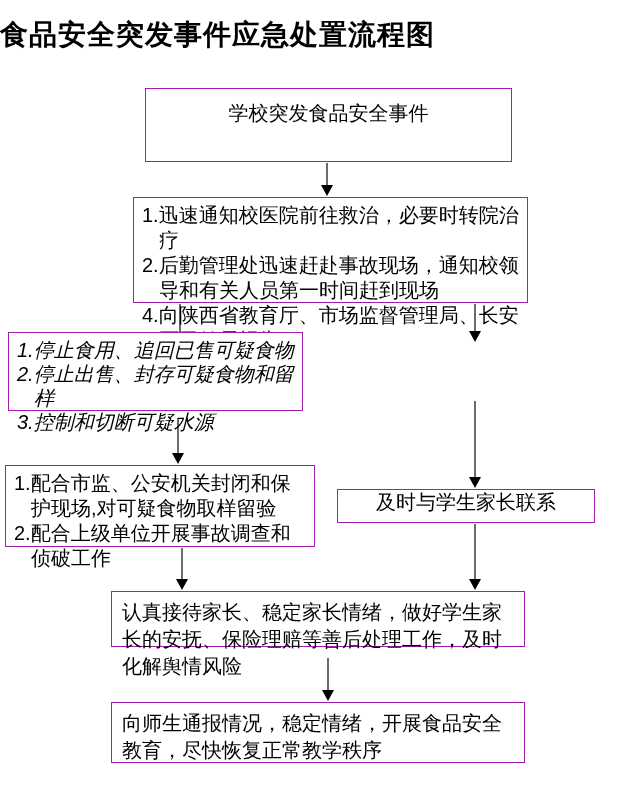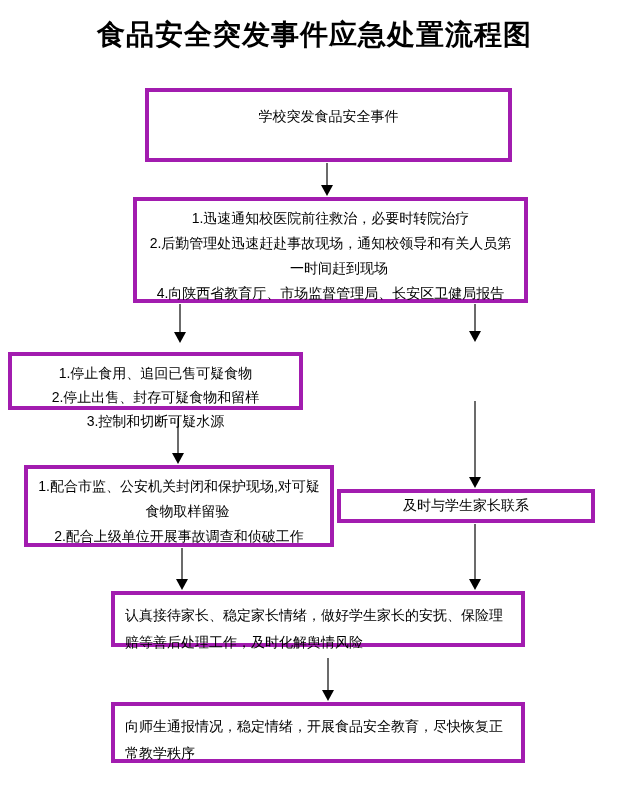--- a/index.html
+++ b/index.html
@@ -10,46 +10,45 @@
     background: #ffffff;
     font-family: "Liberation Sans", sans-serif;
     color: #000;
     overflow: hidden;
   }
   #flow-title {
     position: absolute;
     top: 16px;
     left: 0;
     width: 100%;
-    text-align: center;
     font-family: Liberation Mono, monospace;
     font-size: 28px;
     font-weight: bold;
     letter-spacing: 1px;
   }
   .box {
     position: absolute;
     box-sizing: border-box;
-    border: 4px solid #a21caf;
+    border: 1px solid #a21caf;
     background: #fff;
-    font-size: 14px;
+    font-size: 20px;
     line-height: 25px;
   }
   .box.centered { text-align: center; }
   .pad-top { padding-top: 12px; }
   .list-box { padding: 5px 8px 0 8px; }
-  .list-item { padding-left: 17px; text-indent: -17px; text-align: center; }
+  .list-item { padding-left: 17px; text-indent: -17px; }
   .para-box { padding: 7px 10px 0 10px; line-height: 27px; }
 
   
   #node-incident        { left: 145px; top:  88px; width: 367px; height: 74px; }
   #node-initial         { left: 133px; top: 197px; width: 395px; height: 106px; }
-  #node-stop-food       { left:   8px; top: 352px; width: 295px; height: 58px; line-height: 24px; }
+  #node-stop-food       { left:   8px; top: 332px; width: 295px; height: 79px; line-height: 24px; font-style: italic; }
   #node-screen-diners   { left: 330px; top: 343px; width: 278px; height: 57px; }
-  #node-seal-site       { left:   5px; top: 465px; width: 310px; height: 82px; margin-left: 19px; }
+  #node-seal-site       { left:   5px; top: 465px; width: 310px; height: 82px; }
   #node-contact-parents { left: 337px; top: 489px; width: 258px; height: 34px; }
   #node-aftercare       { left: 111px; top: 591px; width: 414px; height: 56px; }
   #node-restore-order   { left: 111px; top: 702px; width: 414px; height: 61px; }
 
   #arrow-layer {
     position: absolute;
     left: 0; top: 0;
     width: 629px; height: 793px;
     pointer-events: none;
   }

